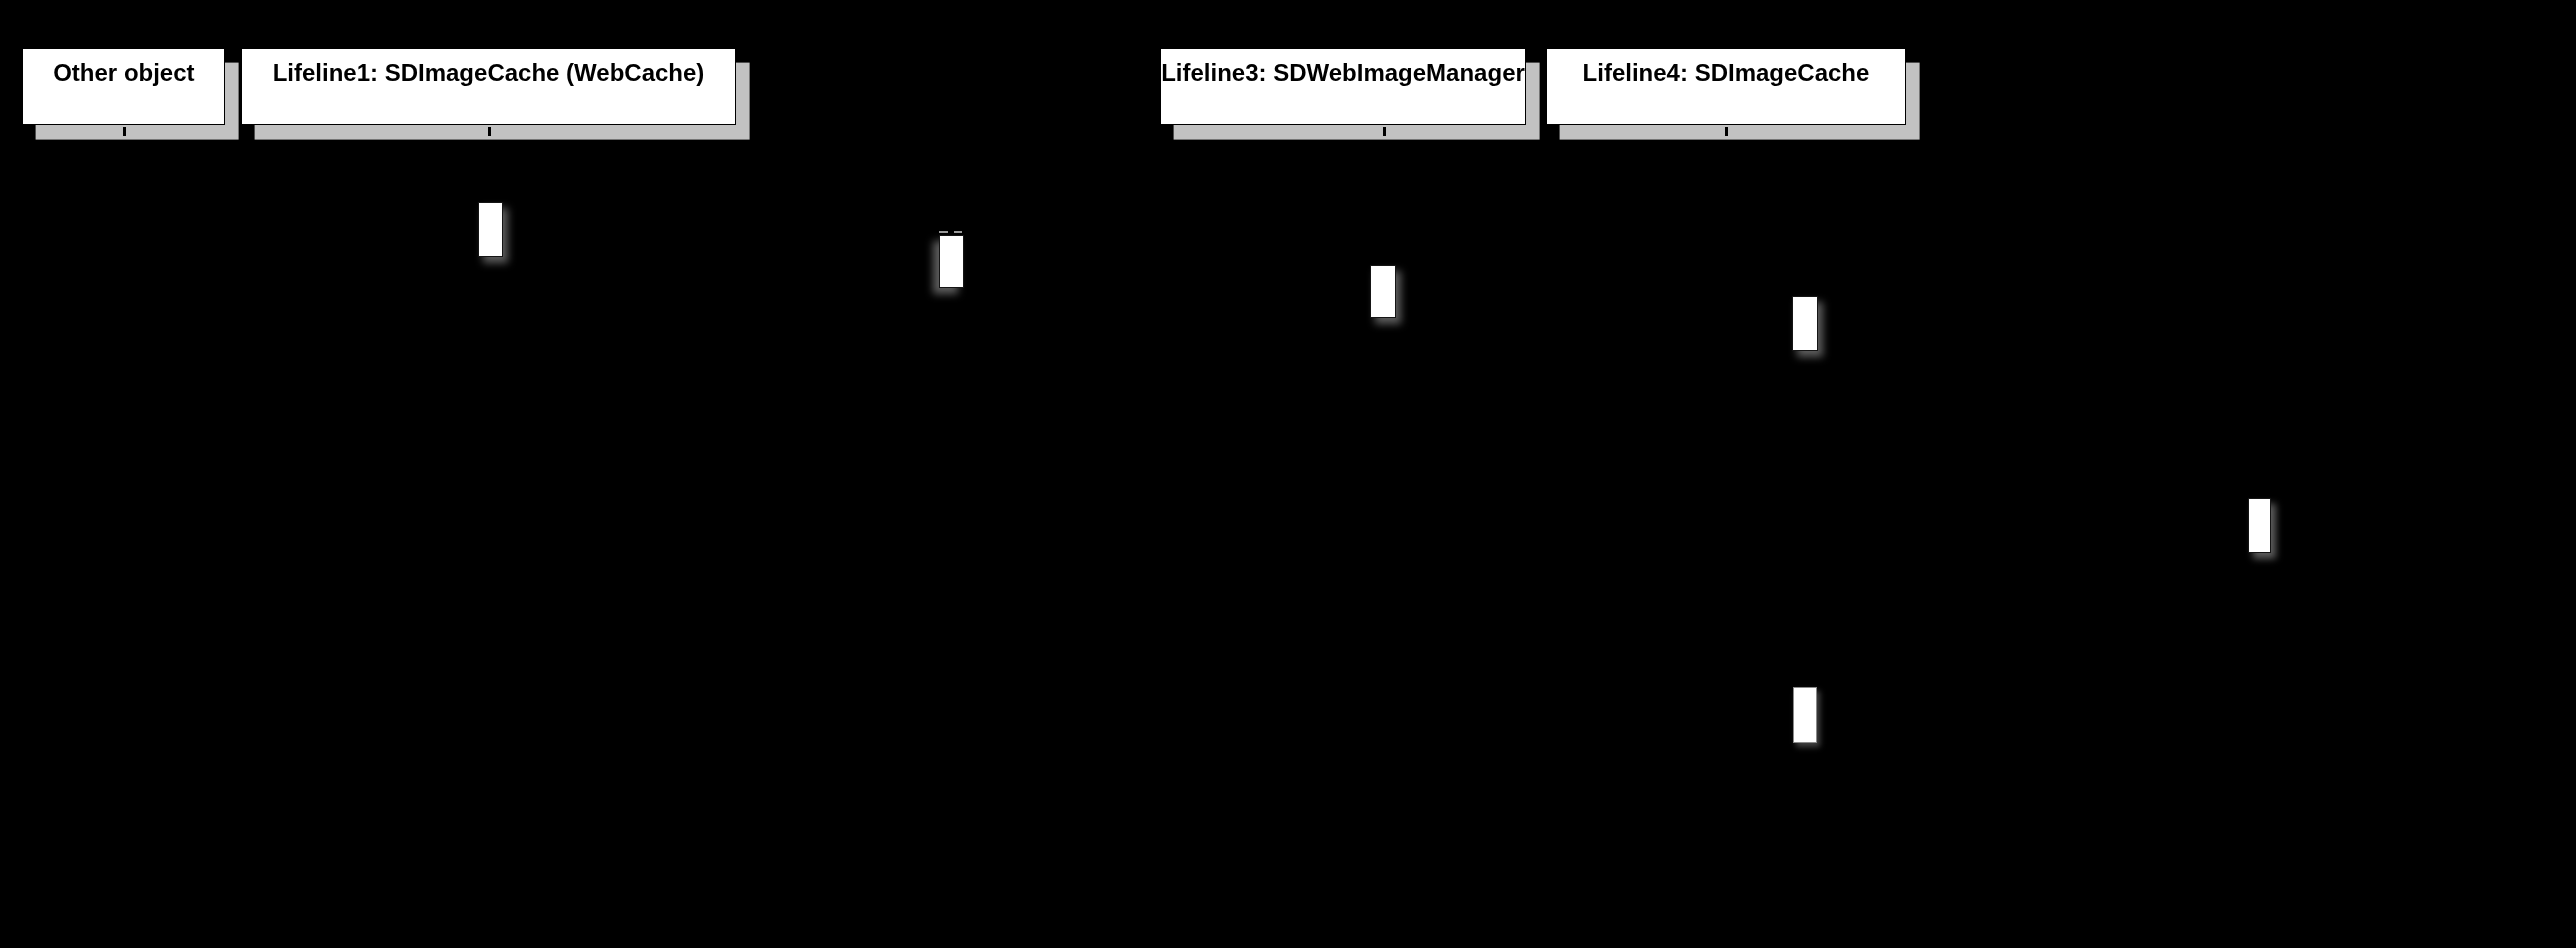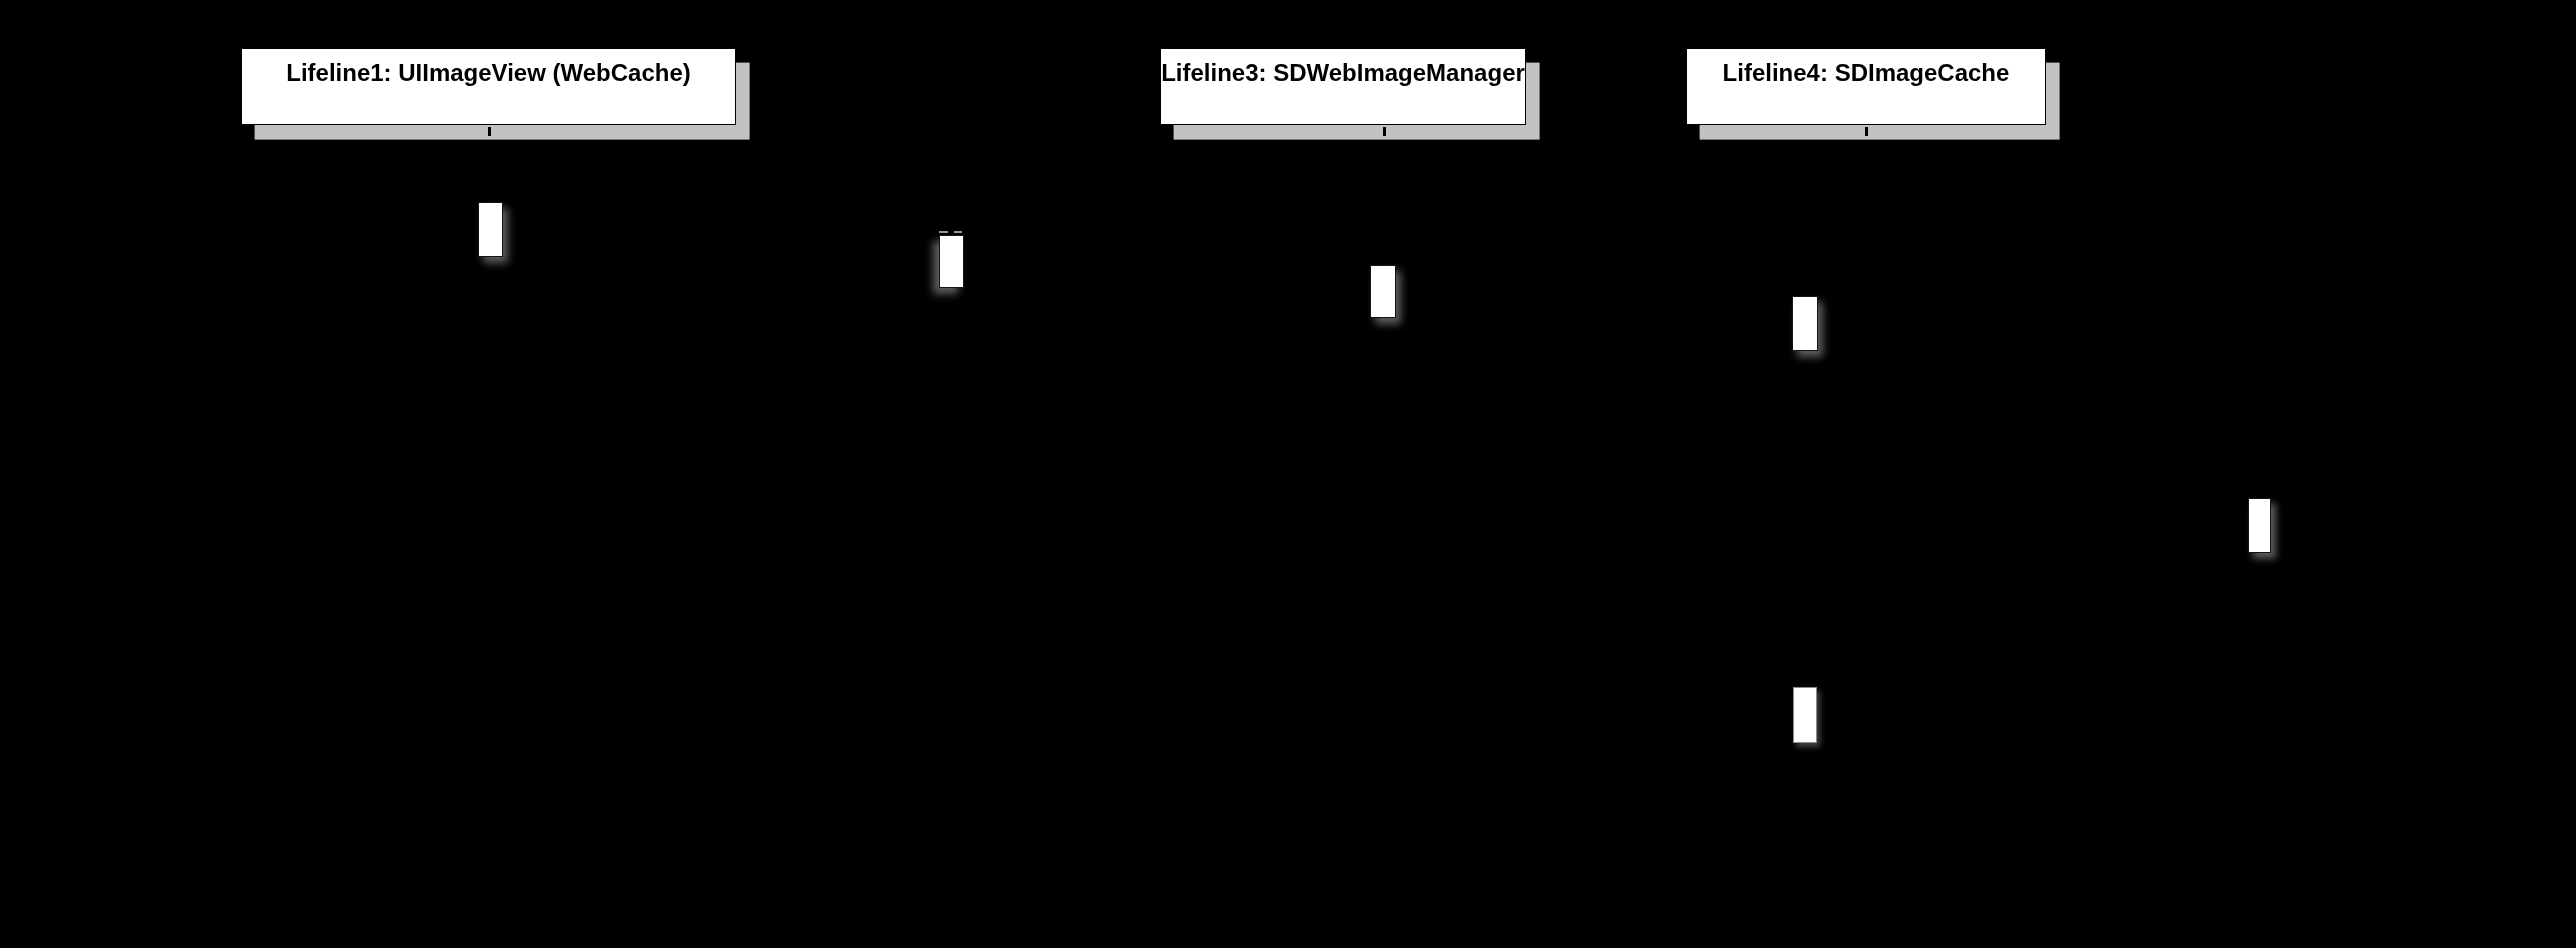--- a/index.html
+++ b/index.html
@@ -78,42 +78,45 @@
     height: 1.9px;
     background: repeating-linear-gradient(90deg, #9a9a9a 0 8.7px, transparent 8.7px 14.6px);
   }
 </style>
 </head>
 <body>
 
 <div id="stage" style="--bg: #000000; --box-fill: #ffffff; --box-border: #000000; --box-highlight: #ffffff; --shadow: #c2c2c2; --text: #000000;">
 
     <div class="lifeline" style="left: 22.4px; width: 203px;">
+      <div class="head">
+        <span class="head-label">Other object</span>
+      </div>
       <div class="life-dash" style="left: 101px;"></div>
     </div>
 
     <div class="lifeline" style="left: 241px; width: 495px;">
       <div class="head">
-        <span class="head-label">Lifeline1: UIImageView (WebCache)</span>
+        <span class="head-label">Lifeline1: SDImageCache (WebCache)</span>
       </div>
       <div class="life-dash" style="left: 247px;"></div>
     </div>
 
     <div class="lifeline" style="left: 755px; width: 397px;">
       <div class="life-dash" style="left: 197px;"></div>
     </div>
 
     <div class="lifeline" style="left: 1160px; width: 366px;">
       <div class="head">
         <span class="head-label">Lifeline3: SDWebImageManager</span>
       </div>
       <div class="life-dash" style="left: 223px;"></div>
     </div>
 
-    <div class="lifeline" style="left: 1686px; width: 360px;">
+    <div class="lifeline" style="left: 1546px; width: 360px;">
       <div class="head">
         <span class="head-label">Lifeline4: SDImageCache</span>
       </div>
       <div class="life-dash" style="left: 179px;"></div>
     </div>
 
     <div class="lifeline" style="left: 2016px; width: 491px;">
       <div class="life-dash" style="left: 244px;"></div>
     </div>
 

